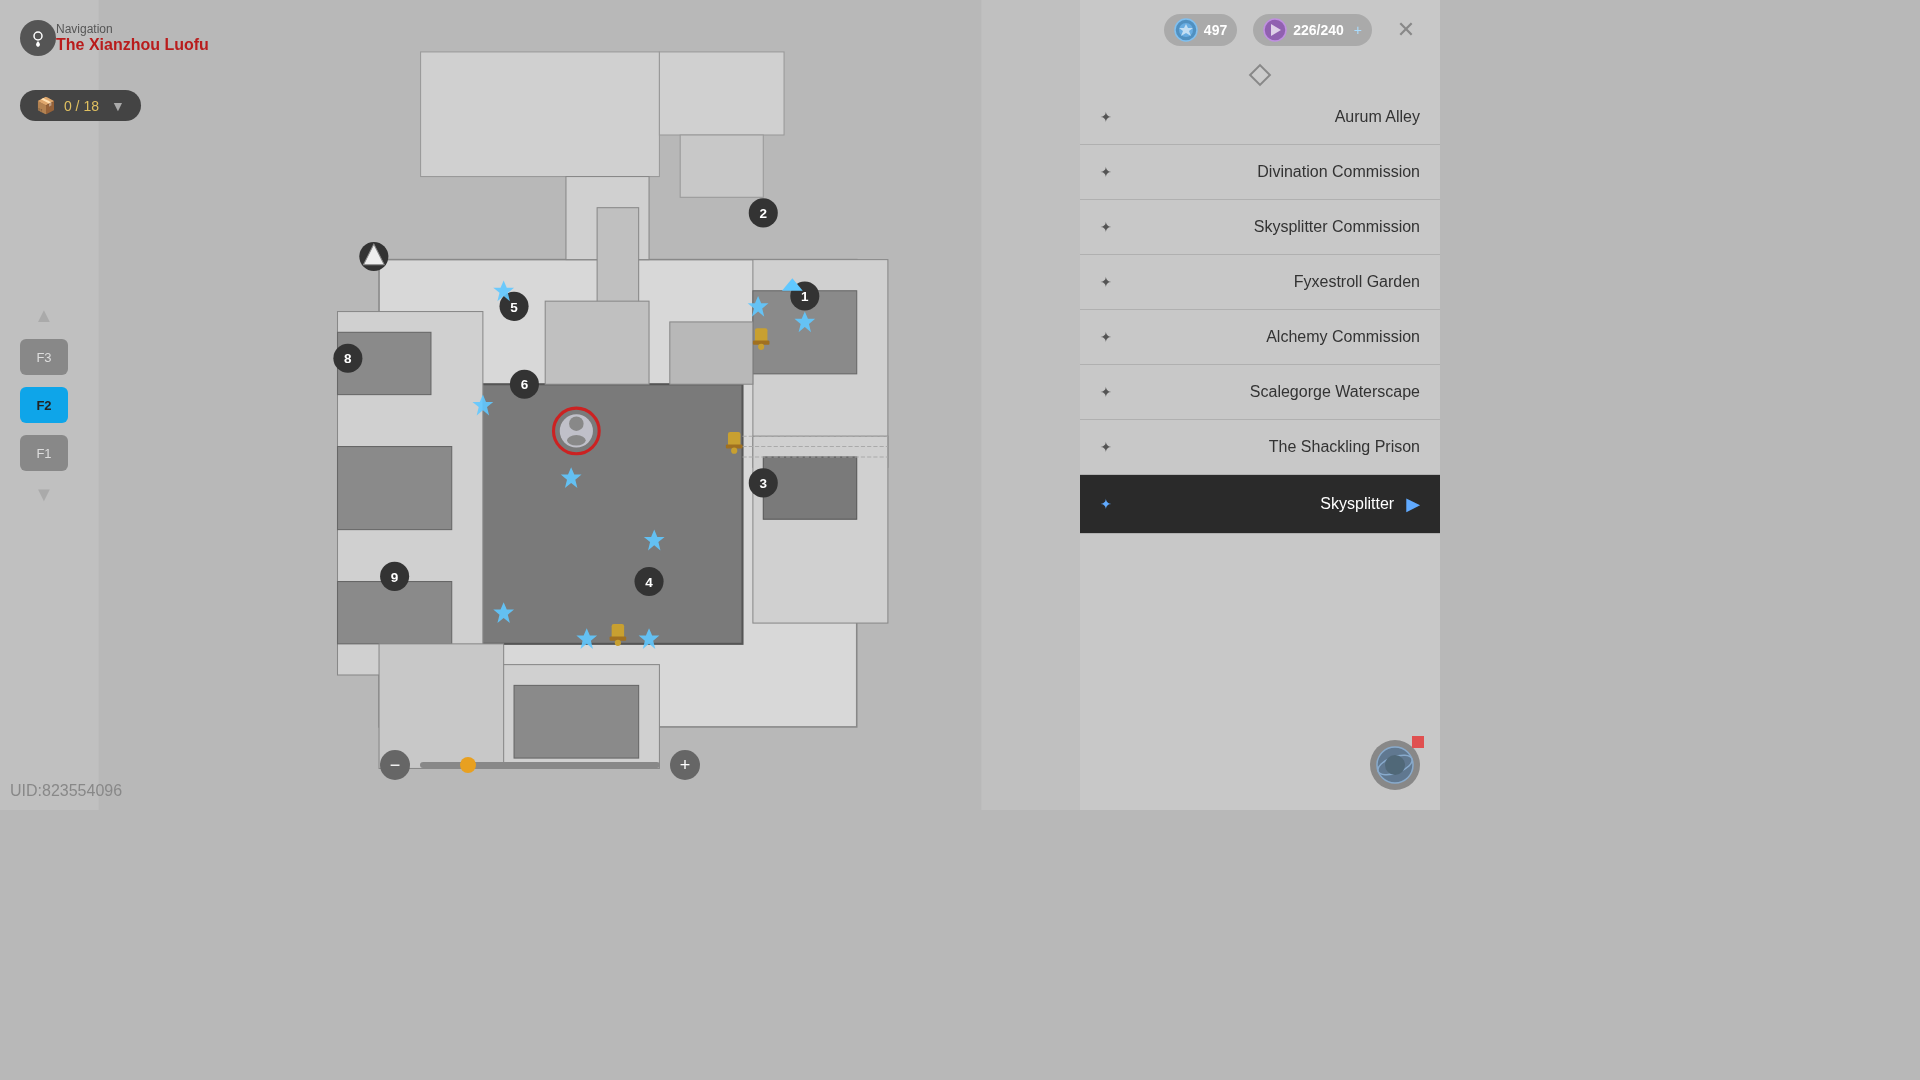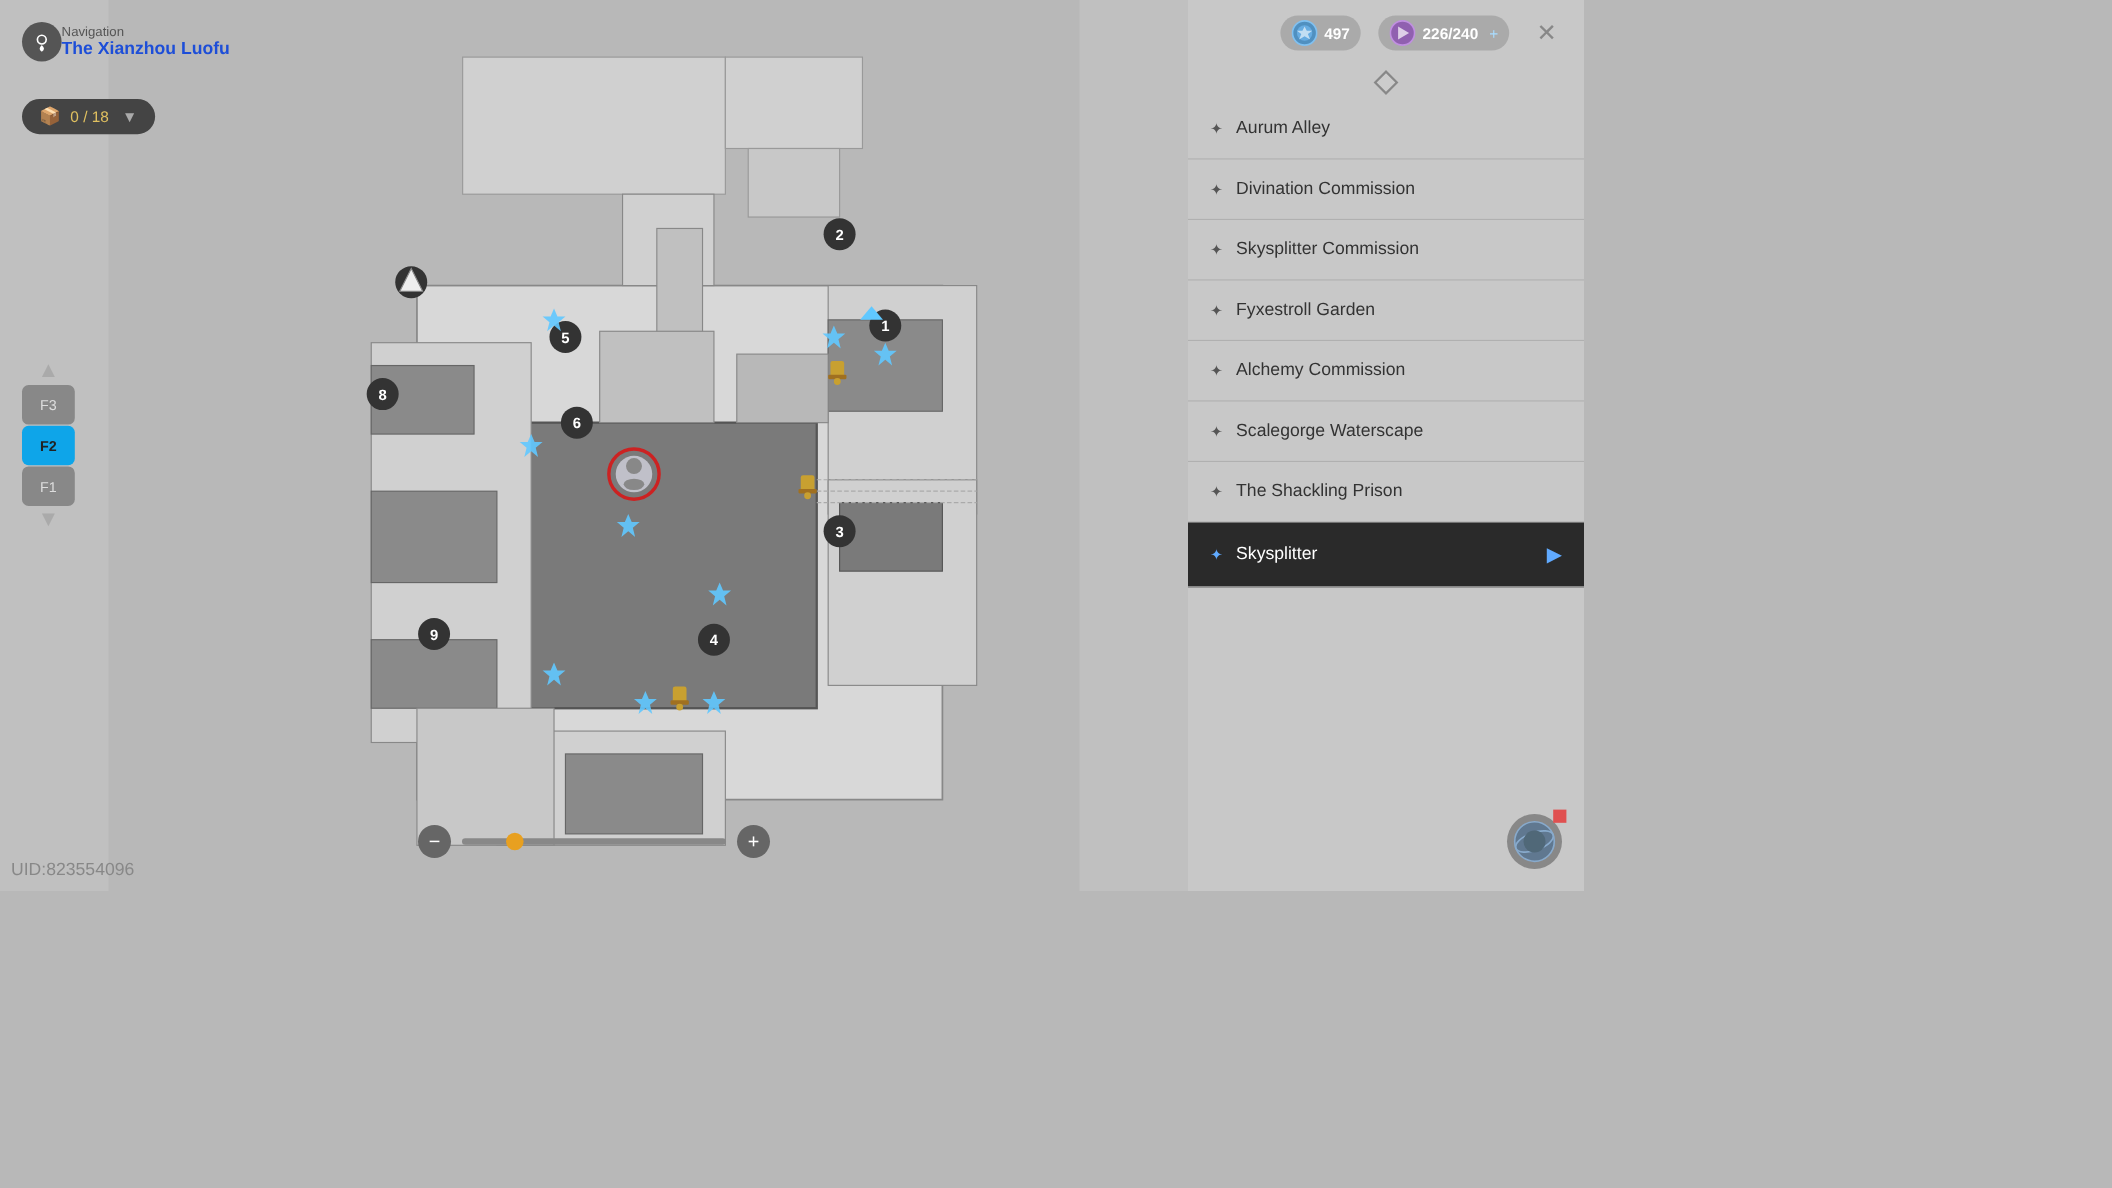--- a/index.html
+++ b/index.html
@@ -39,21 +39,21 @@
       color: white;
       font-size: 18px;
     }
     .nav-text {
       display: flex; flex-direction: column;
     }
     .nav-label {
       color: #555; font-size: 12px;
     }
     .nav-location {
-      color: #1d4ed8; font-size: 16px; font-weight: bold;
+      color: #b91c1c; font-size: 16px; font-weight: bold;
     }
 
     
     #chest-counter {
       position: absolute;
       top: 90px; left: 20px;
       background: #444;
       border-radius: 20px;
       padding: 6px 16px;
       display: flex; align-items: center; gap: 8px;
@@ -67,21 +67,21 @@
     .dropdown-arrow {
       color: #aaa; margin-left: 4px;
     }
 
     
     #floor-buttons {
       position: absolute;
       left: 20px;
       top: 50%;
       transform: translateY(-50%);
-      display: flex; flex-direction: column; align-items: center; gap: 1px;
+      display: flex; flex-direction: column; align-items: center; gap: 12px;
       z-index: 10;
     }
     .floor-btn {
       width: 48px; height: 36px;
       background: #888;
       border-radius: 6px;
       display: flex; align-items: center; justify-content: center;
       color: #ddd; font-size: 13px;
       cursor: pointer;
     }
@@ -139,21 +139,21 @@
       width: 100%; height: 100%;
     }
 
     
     #right-panel {
       position: absolute;
       right: 0; top: 0;
       width: 360px;
       height: 810px;
       background: #c8c8c8;
-      display: flex; flex-direction: column;
+      display: flex; flex-direction: column; text-align: right;
     }
 
     
     #top-bar {
       background: #c8c8c8;
       padding: 12px 16px;
       display: flex; align-items: center; justify-content: flex-end;
       gap: 16px;
     }
     .currency-item {

